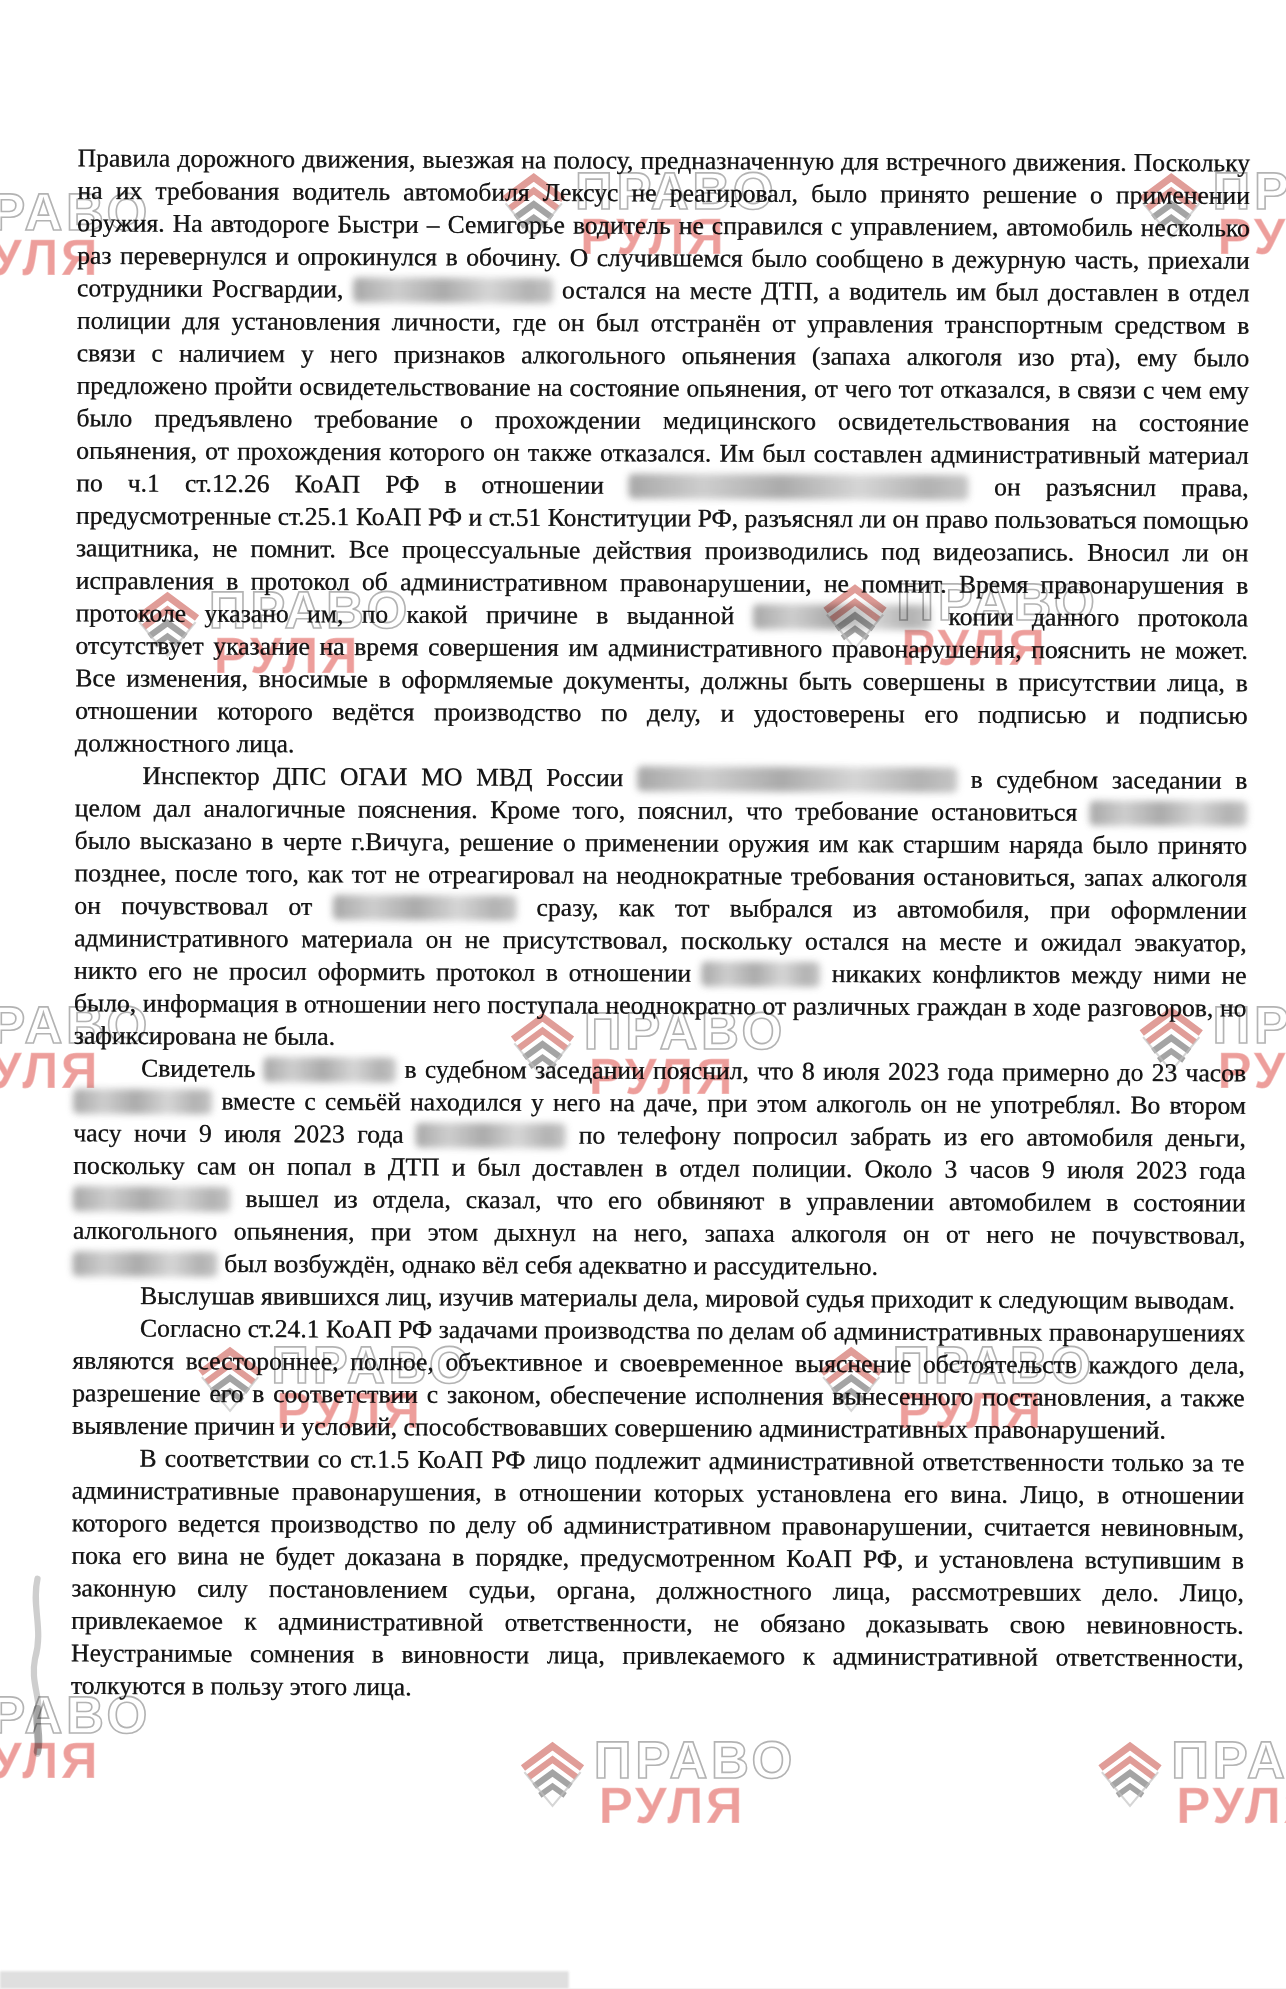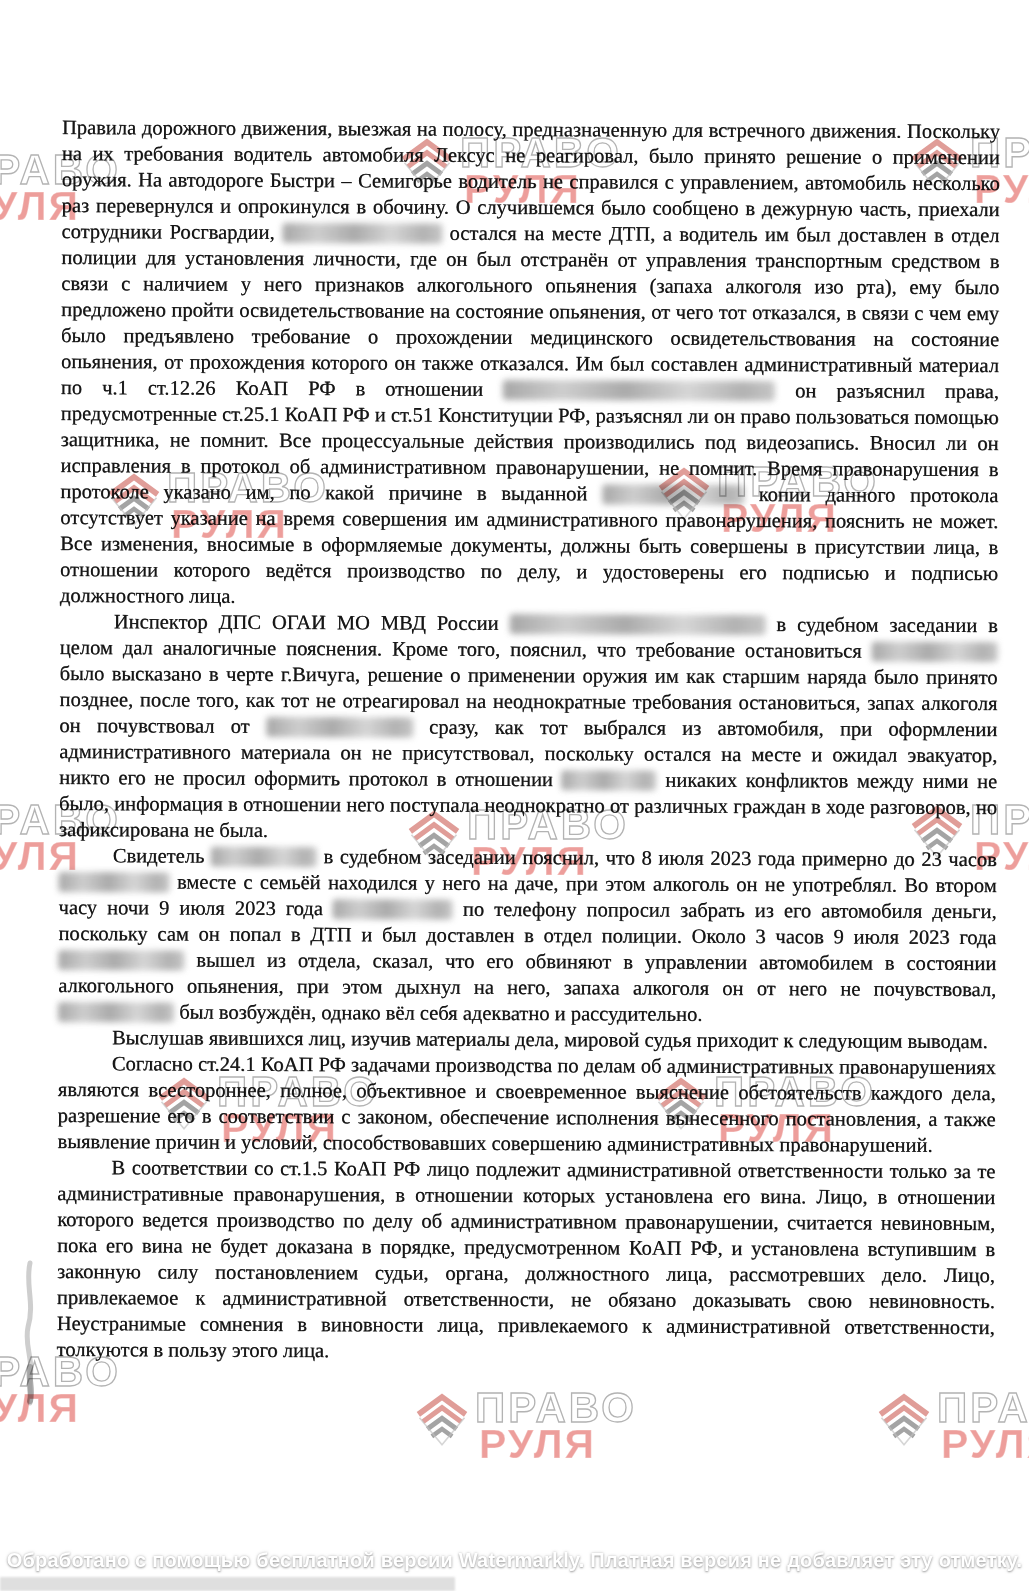--- a/index.html
+++ b/index.html
@@ -214,15 +214,14 @@
           <path d="M24 64 L50 45 L76 64" stroke="#474747" stroke-width="9" opacity="0.8"></path>
           <path d="M32 77 L50 64 L68 77" stroke="#474747" stroke-width="8" opacity="0.8"></path>
           <path d="M10 44 L50 92 L90 44" stroke="#9a9a9a" stroke-width="3" opacity="0.65"></path>
         </g>
       </svg>
       <div class="wm-top">ПРАВО</div>
       <div class="wm-bottom">РУЛЯ</div>
     </div>
     </div>
 
-  <div id="footer-line">Обработано с помощью бесплатной версии Watermarkly. Платная версия не добавляет эту отметку.</div>
 
 </div>
 
 </body></html>

